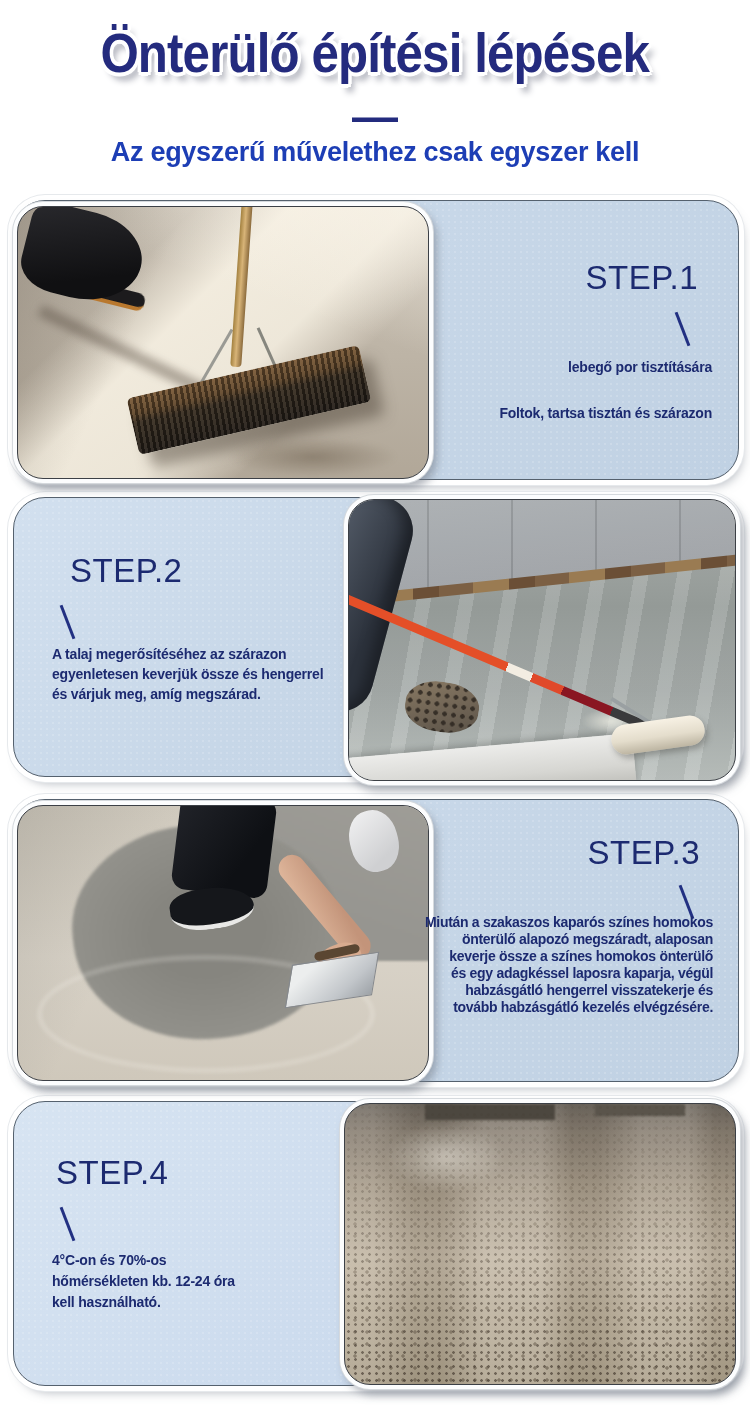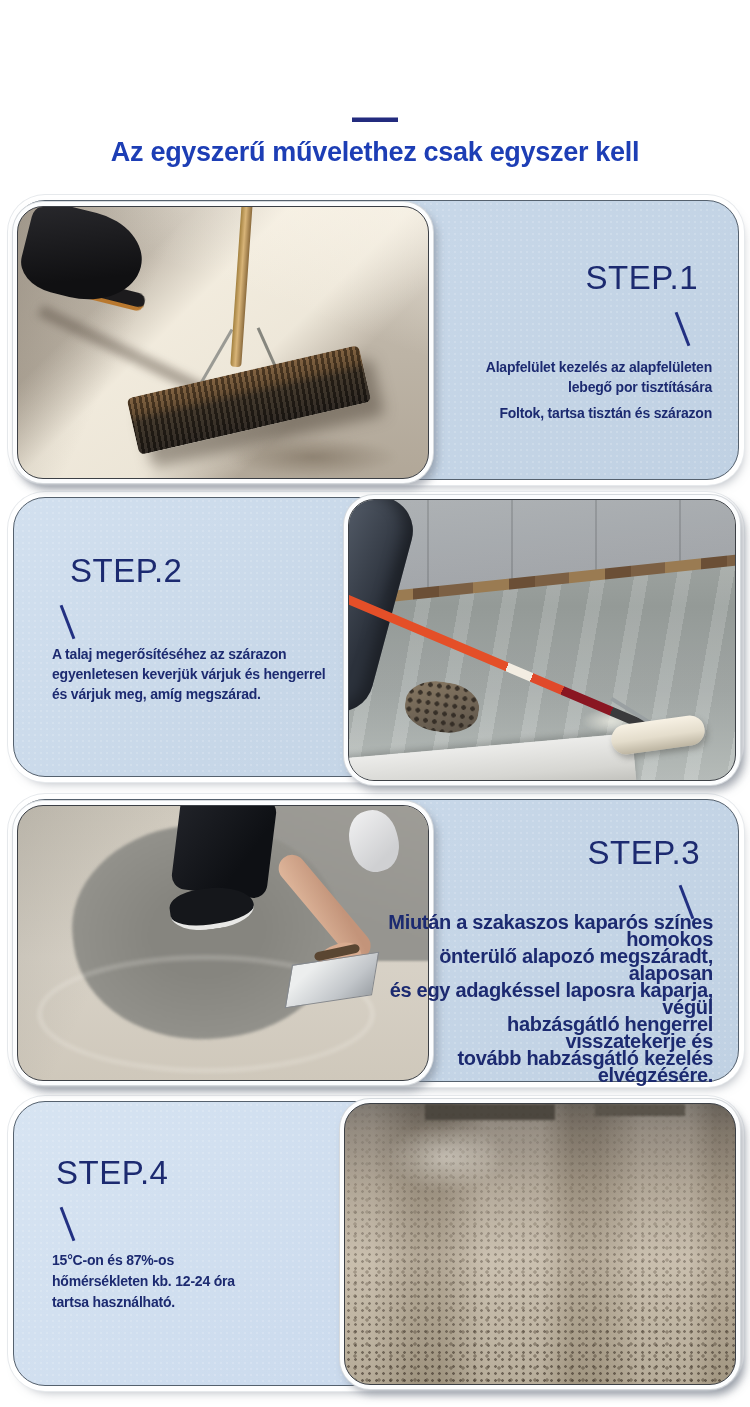--- a/index.html
+++ b/index.html
@@ -27,21 +27,21 @@
     background-image:radial-gradient(rgba(255,255,255,0.35) 1px,transparent 1.4px);
     background-size:6px 6px;opacity:.45;}
   .card1{left:13px;top:200px;width:724px;height:278px;}
   .card2{left:13px;top:497px;width:724px;height:278px;}
   .card3{left:13px;top:799px;width:724px;height:281px;}
   .card4{left:13px;top:1101px;width:724px;height:283px;background:linear-gradient(135deg,#d7e4f2 0%,#cddcee 50%,#c6d6ea 100%);}
 
   .step-label{position:absolute;font-size:33px;color:#1c2a70;letter-spacing:0.5px;z-index:3;}
   .slash{position:absolute;width:3px;height:36px;background:#223082;transform:rotate(-21deg);z-index:3;}
   .para{position:absolute;font-size:14px;font-weight:bold;color:#1c2a70;line-height:20px;z-index:3;letter-spacing:-0.2px;}
-  .para.tight{font-size:20px;line-height:17px;letter-spacing:-0.3px;}
+  .para.tight{font-size:14px;line-height:17px;letter-spacing:-0.3px;}
   .r{text-align:right;}
 
   .card1 .step-label{top:58px;right:40px;}
   .card1 .slash{top:110px;right:54px;}
   .card1 .para-a{top:156px;right:26px;width:330px;}
   .card1 .para-b{top:202px;right:26px;width:330px;}
 
   .card2 .step-label{top:54px;left:56px;}
   .card2 .slash{top:106px;left:52px;}
   .card2 .para-a{top:146px;left:38px;width:310px;}
@@ -159,28 +159,30 @@
   .p4-top1{left:80px;top:0;width:130px;height:16px;background:#4c473f;filter:blur(1px);}
   .p4-top2{left:250px;top:0;width:90px;height:12px;background:#5a544b;filter:blur(1px);}
   .p4-glow{left:40px;top:18px;width:120px;height:70px;border-radius:50%;
       background:radial-gradient(rgba(255,252,244,0.5),rgba(255,252,244,0) 70%);filter:blur(3px);}
 </style>
 </head>
 <body>
 
 <div class="page">
 
+  <h1 class="title">
+    <span class="title-inner">Önterülő építési lépések</span>
+  </h1>
   <div class="divider">—</div>
   <h2 class="subtitle">Az egyszerű művelethez csak egyszer kell</h2>
 
   <section class="card card1">
     <div class="step-label">STEP.1</div>
     <div class="slash"></div>
     <div class="para para-a r">
-      <div>Alapfelület kezelés az alapfelületen</div>
       <div>lebegő por tisztítására</div>
     </div>
     <div class="para para-b r">
       <div>Foltok, tartsa tisztán és szárazon</div>
     </div>
   </section>
   <div class="photo photo1">
     <div class="ph p1">
       <div class="art p1-shadow"></div>
       <div class="art p1-sole"></div>
@@ -191,21 +193,21 @@
       <div class="art p1-head"></div>
       <div class="art p1-dirt"></div>
     </div>
   </div>
 
   <section class="card card2">
     <div class="step-label">STEP.2</div>
     <div class="slash"></div>
     <div class="para para-a">
       <div>A talaj megerősítéséhez az szárazon</div>
-      <div>egyenletesen keverjük várjuk és hengerrel</div>
+      <div>egyenletesen keverjük össze és hengerrel</div>
       <div>és várjuk meg, amíg megszárad.</div>
     </div>
   </section>
   <div class="photo photo2">
     <div class="ph p2">
       <div class="art p2-wall"></div>
       <div class="art p2-base"></div>
       <div class="art p2-plank"></div>
       <div class="art p2-leg"></div>
       <div class="art p2-shoe"></div>
@@ -215,20 +217,21 @@
       <div class="art p2-roller"></div>
     </div>
   </div>
 
   <section class="card card3">
     <div class="step-label">STEP.3</div>
     <div class="slash"></div>
     <div class="para para-a tight r">
       <div>Miután a szakaszos kaparós színes homokos</div>
       <div>önterülő alapozó megszáradt, alaposan</div>
+      <div>keverje össze a színes homokos önterülő</div>
       <div>és egy adagkéssel laposra kaparja, végül</div>
       <div>habzásgátló hengerrel visszatekerje és</div>
       <div>tovább habzásgátló kezelés elvégzésére.</div>
     </div>
   </section>
   <div class="photo photo3">
     <div class="ph p3">
       <div class="art p3-tr"></div>
       <div class="art p3-patch"></div>
       <div class="art p3-ridge"></div>
@@ -239,23 +242,23 @@
       <div class="art p3-hand"></div>
       <div class="art p3-trowel"></div>
       <div class="art p3-thandle"></div>
     </div>
   </div>
 
   <section class="card card4">
     <div class="step-label">STEP.4</div>
     <div class="slash"></div>
     <div class="para para-a">
-      <div>15°C-on és 87%-os</div>
+      <div>4°C-on és 70%-os</div>
       <div>hőmérsékleten kb. 12-24 óra</div>
-      <div>tartsa használható.</div>
+      <div>kell használható.</div>
     </div>
   </section>
   <div class="photo photo4">
     <div class="ph p4">
       <div class="art p4-top1"></div>
       <div class="art p4-top2"></div>
       <div class="art p4-glow"></div>
     </div>
   </div>
 

